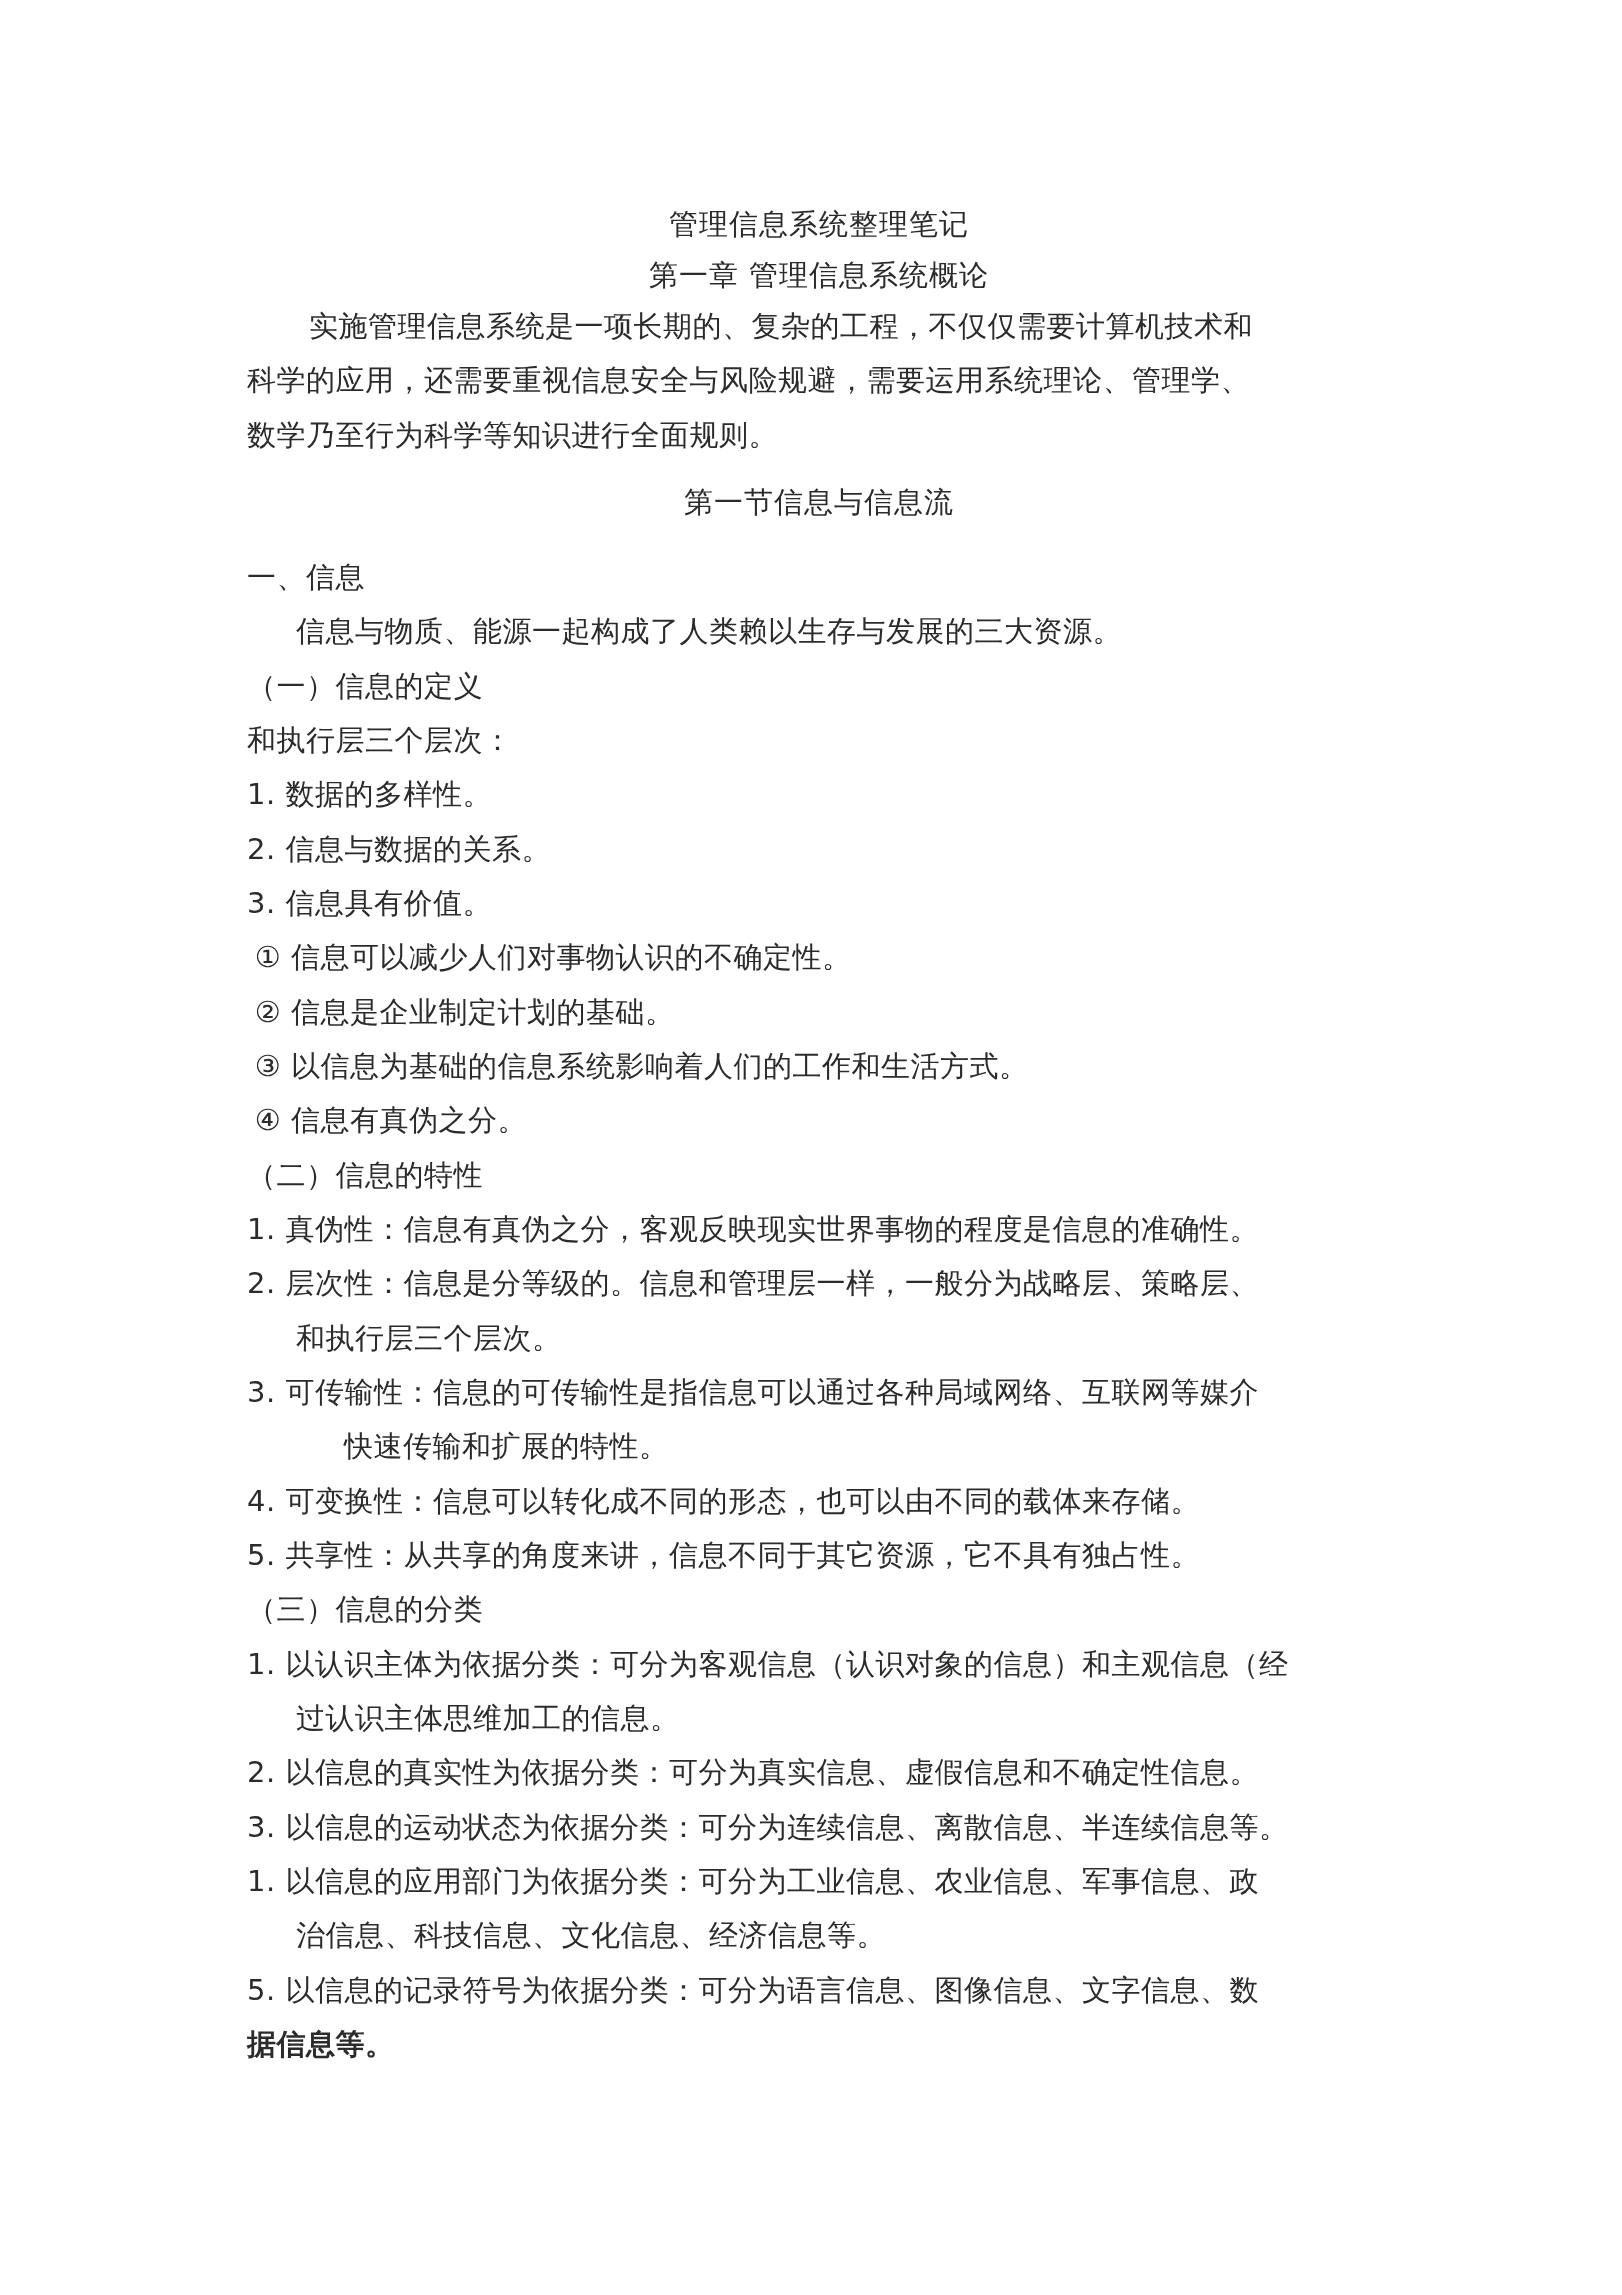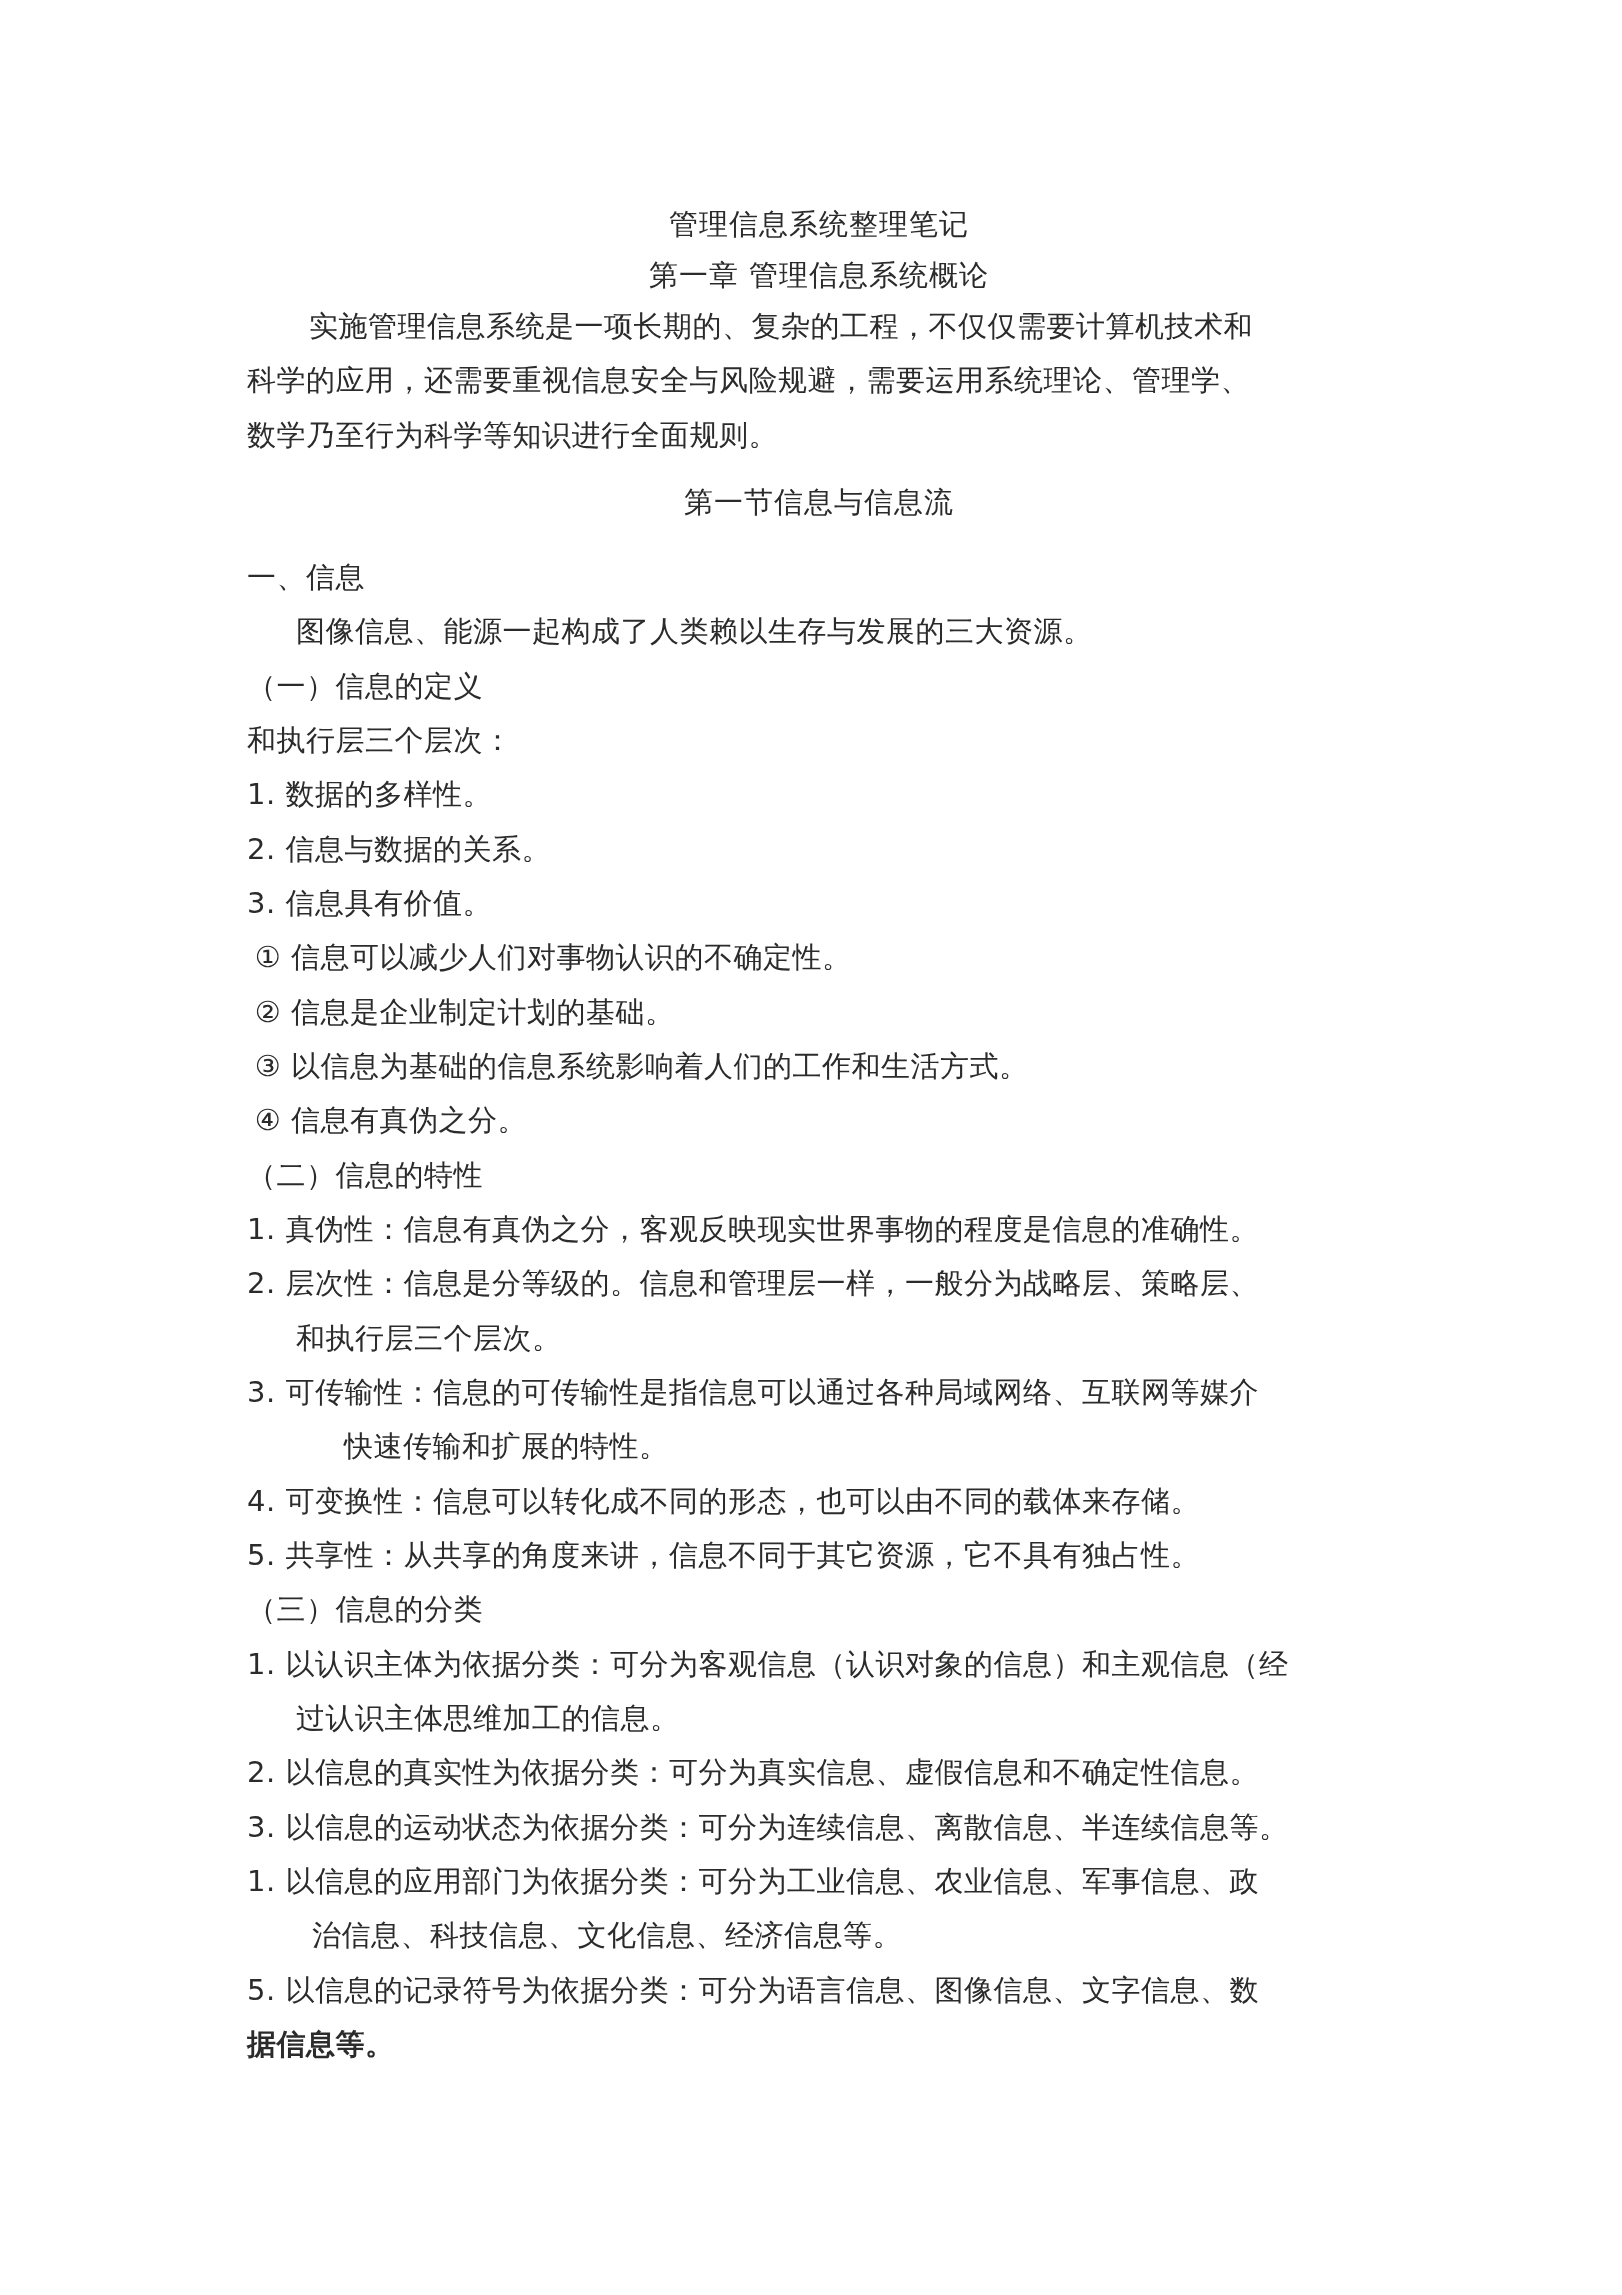--- a/index.html
+++ b/index.html
@@ -43,21 +43,21 @@
   <div class="line center title" style="top:206px;">管理信息系统整理笔记</div>
   <div class="line center title" style="top:257px;">第一章 管理信息系统概论</div>
 
   <div class="line" style="top:308px; left:62px;">实施管理信息系统是一项长期的、复杂的工程，不仅仅需要计算机技术和</div>
   <div class="line" style="top:362px;">科学的应用，还需要重视信息安全与风险规避，需要运用系统理论、管理学、</div>
   <div class="line" style="top:417px;">数学乃至行为科学等知识进行全面规则。</div>
 
   <div class="line center title" style="top:484px;">第一节信息与信息流</div>
 
   <div class="line" style="top:559px;">一、信息</div>
-  <div class="line" style="top:613px; left:49px;">图像信息、能源一起构成了人类赖以生存与发展的三大资源。</div>
+  <div class="line" style="top:613px; left:49px;">信息与物质、能源一起构成了人类赖以生存与发展的三大资源。</div>
 
   <div class="line" style="top:668px;">（一）信息的定义</div>
   <div class="line" style="top:722px;">和执行层三个层次：</div>
   <div class="line" style="top:776px;">1. 数据的多样性。</div>
   <div class="line" style="top:831px;">2. 信息与数据的关系。</div>
   <div class="line" style="top:885px;">3. 信息具有价值。</div>
   <div class="line" style="top:939px; left:7.8px;">① 信息可以减少人们对事物认识的不确定性。</div>
   <div class="line" style="top:994px; left:7.8px;">② 信息是企业制定计划的基础。</div>
   <div class="line" style="top:1048px; left:7.8px;">③ 以信息为基础的信息系统影响着人们的工作和生活方式。</div>
   <div class="line" style="top:1102px; left:7.8px;">④ 信息有真伪之分。</div>
@@ -70,18 +70,18 @@
   <div class="line" style="top:1428px; left:49px;margin-left:48px;">快速传输和扩展的特性。</div>
   <div class="line" style="top:1483px;">4. 可变换性：信息可以转化成不同的形态，也可以由不同的载体来存储。</div>
   <div class="line" style="top:1537px;">5. 共享性：从共享的角度来讲，信息不同于其它资源，它不具有独占性。</div>
 
   <div class="line" style="top:1591px;text-align:center;">（三）信息的分类</div>
   <div class="line" style="top:1646px;">1. 以认识主体为依据分类：可分为客观信息（认识对象的信息）和主观信息（经</div>
   <div class="line" style="top:1700px; left:49px;">过认识主体思维加工的信息。</div>
   <div class="line" style="top:1754px;">2. 以信息的真实性为依据分类：可分为真实信息、虚假信息和不确定性信息。</div>
   <div class="line" style="top:1809px;">3. 以信息的运动状态为依据分类：可分为连续信息、离散信息、半连续信息等。</div>
   <div class="line" style="top:1863px;">1. 以信息的应用部门为依据分类：可分为工业信息、农业信息、军事信息、政</div>
-  <div class="line" style="top:1917px; left:49px;margin-left:16px;">治信息、科技信息、文化信息、经济信息等。</div>
+  <div class="line" style="top:1917px; left:49px;">治信息、科技信息、文化信息、经济信息等。</div>
   <div class="line" style="top:1972px;">5. 以信息的记录符号为依据分类：可分为语言信息、图像信息、文字信息、数</div>
   <div class="line" style="top:2026px;font-weight:bold;">据信息等。</div>
 
 </div>
 
 
 </body></html>

